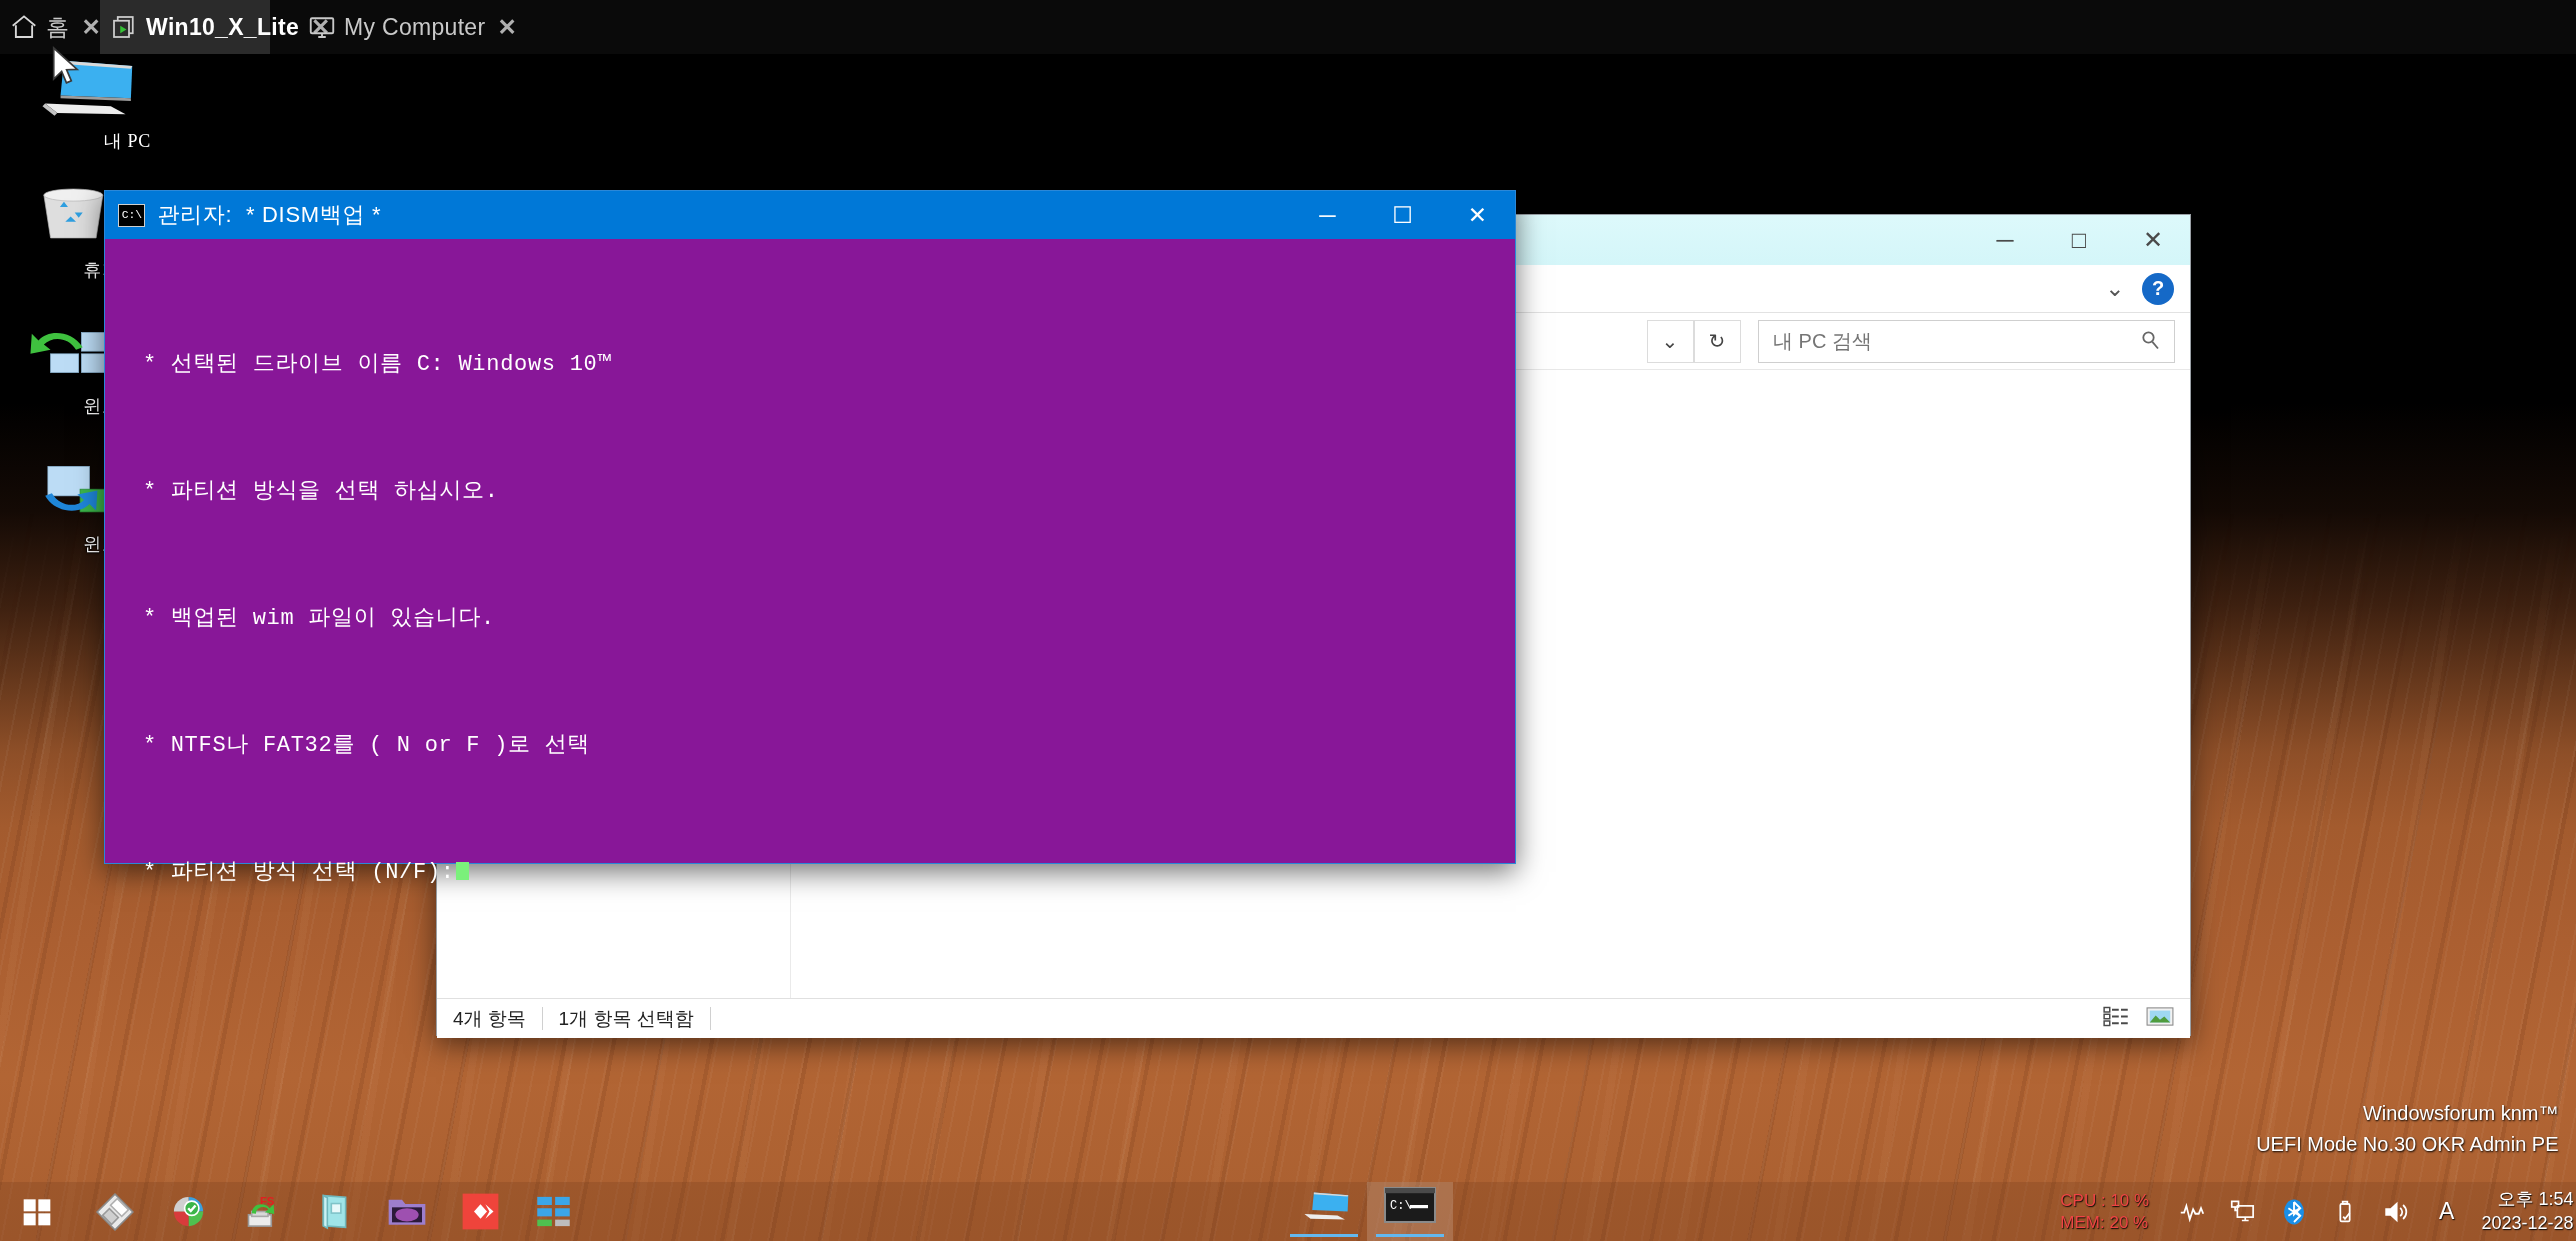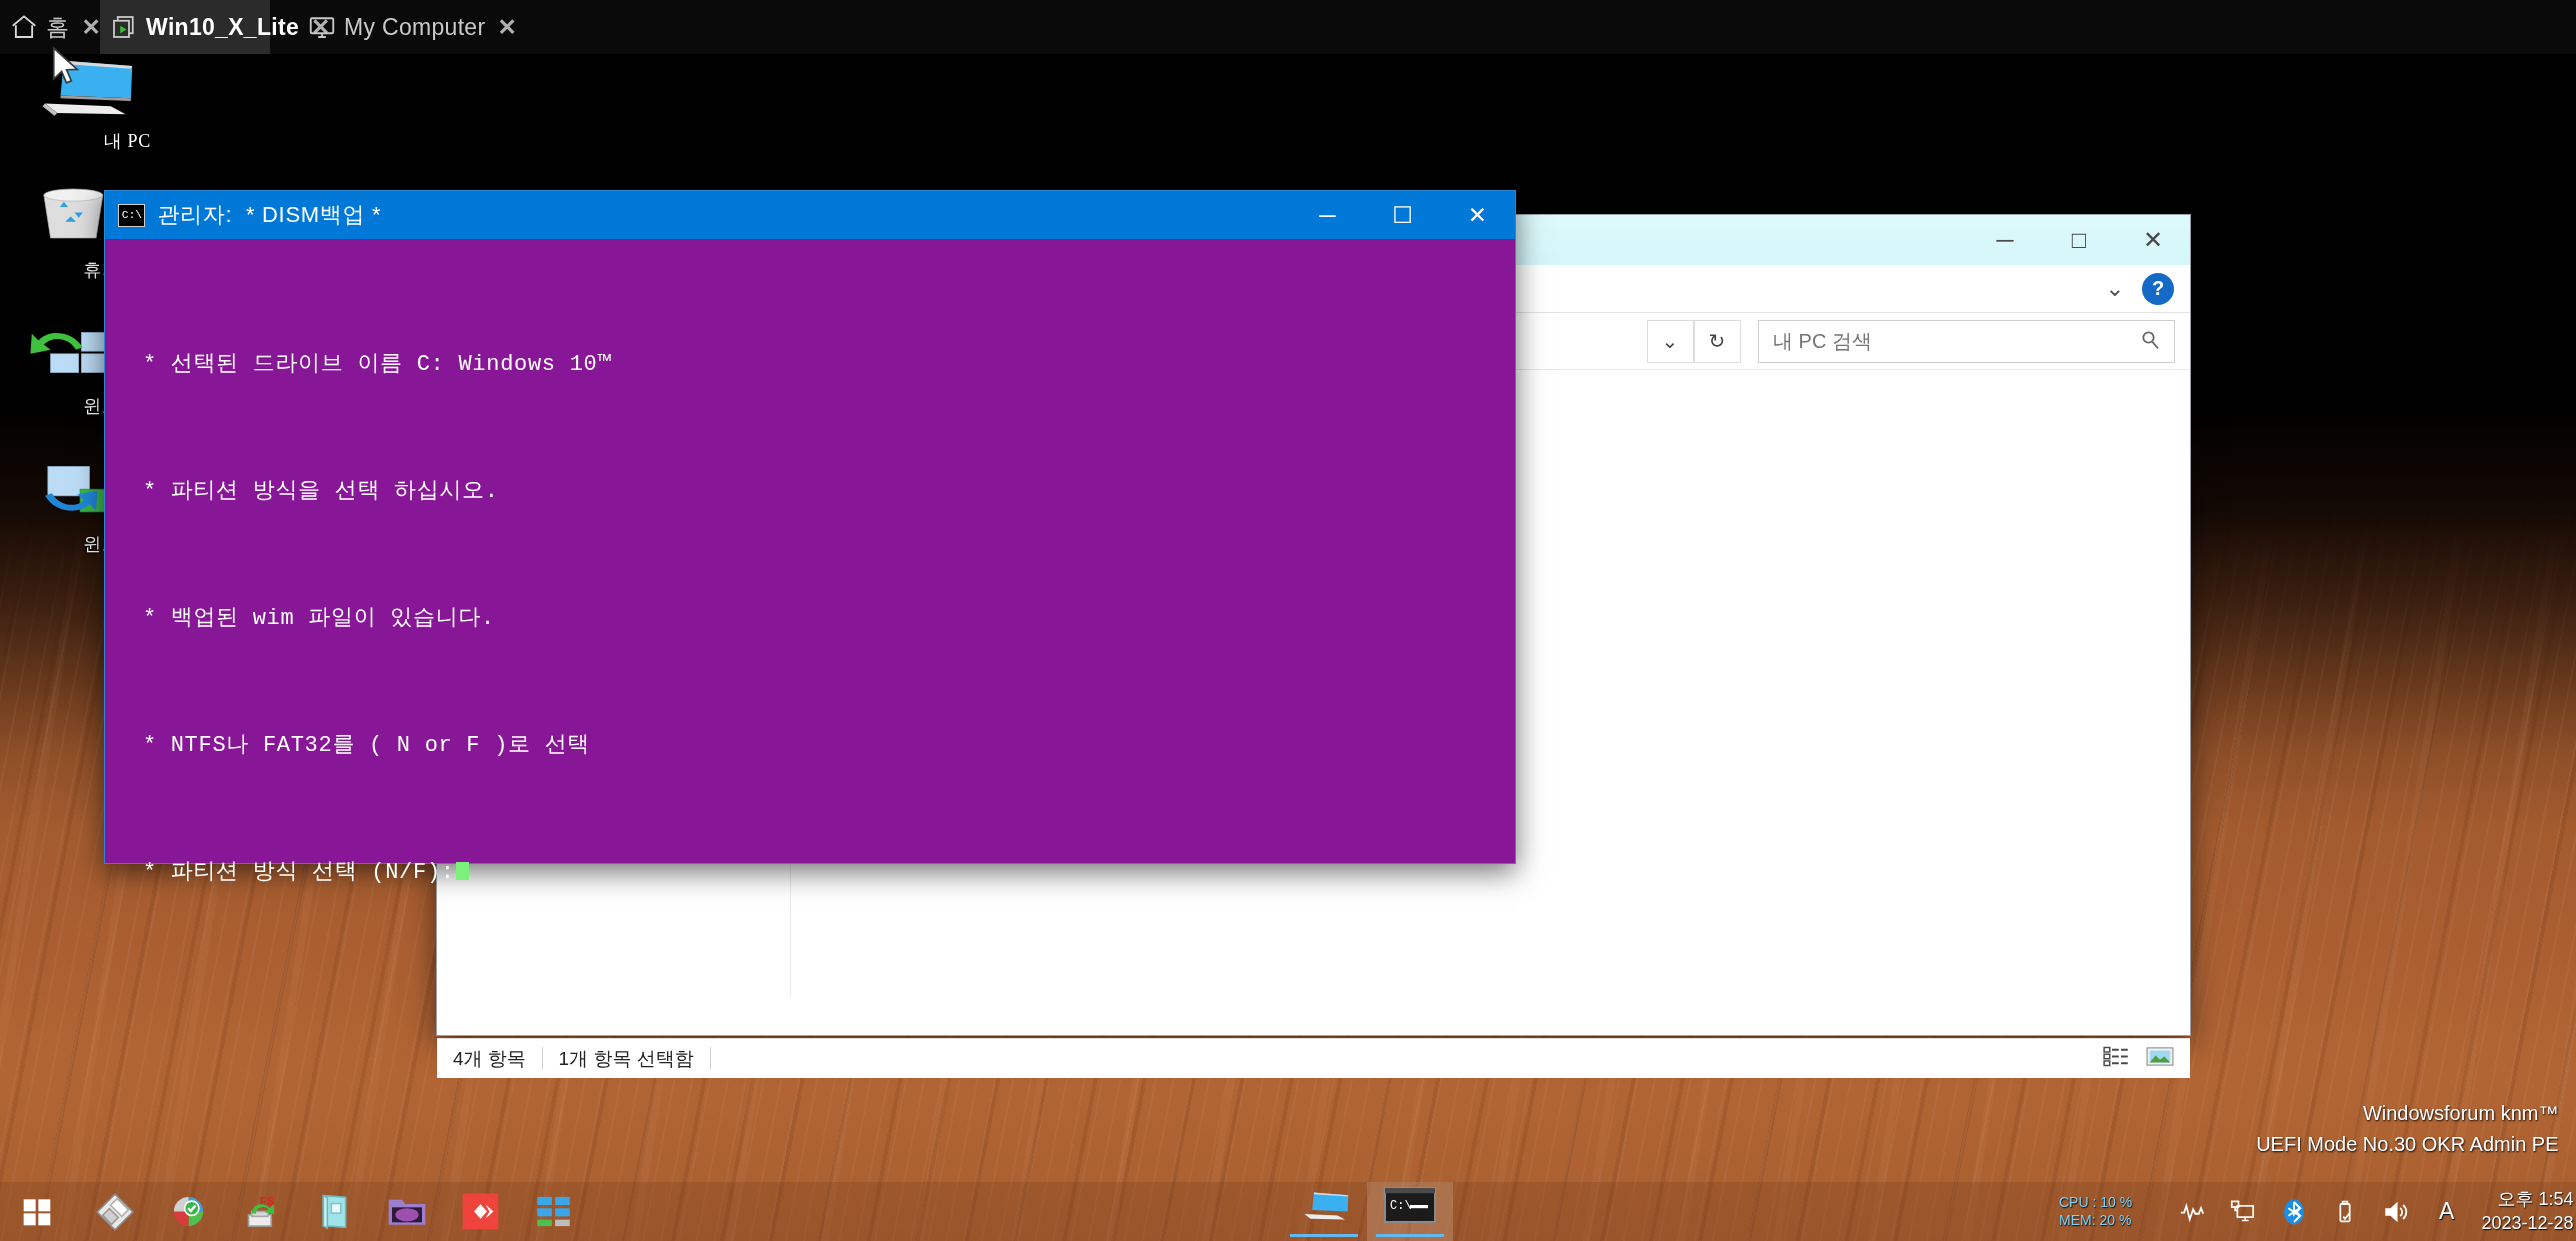--- a/index.html
+++ b/index.html
@@ -63,21 +63,21 @@
                    font-family:"Liberation Sans",sans-serif;background:transparent;}
   #exp-body{display:flex;height:calc(100% - 50px - 47px - 56px - 39px);}
   #navpane{width:354px;border-right:0.7px solid #eaeaea;box-sizing:border-box;background:#fff;}
   #content{flex:1;background:#fff;padding:16px 0 0 19px;box-sizing:border-box;}
   .drive{margin-bottom:23px;}
   .drive .dname{font-size:21px;color:#111;margin-bottom:6.7px;}
   .drive .bar{width:363px;height:20px;background:#e6e6e6;border:0.7px solid #d8d8d8;box-sizing:border-box;}
   .drive .bar > i{display:block;height:100%;background:#26a0da;}
   .drive .dmeta{font-size:19px;color:#555;margin-top:6.7px;}
   #exp-status{height:39px;border-top:0.7px solid #e0e0e0;display:flex;align-items:center;
-              padding:0 16px;background:#fff;font-size:19px;color:#222;gap:0;margin-top:40px;}
+              padding:0 16px;background:#fff;font-size:19px;color:#222;gap:0;}
   #exp-status .sep{width:0.7px;height:23px;background:#d0d0d0;margin:0 16px;}
   #exp-status .spacer{flex:1;}
 
   
   #console{left:104px;top:190px;width:1412px;height:674px;
            border:1.3px solid #2b88d8;box-sizing:border-box;background:#881798;}
   #con-title{height:48px;background:#0078d7;display:flex;align-items:center;padding-left:13.4px;}
   #con-title .cicon{width:27px;height:23px;background:#000;border:1.3px solid #cfcfcf;
        box-sizing:border-box;color:#fff;font-size:11.4px;display:flex;align-items:center;
        justify-content:center;font-family:"Liberation Mono",monospace;margin-right:12px;}
@@ -96,21 +96,21 @@
            background:rgba(120,62,30,0.28);display:flex;align-items:center;padding-left:11px;}
   #startbtn{width:52px;height:59px;display:flex;align-items:center;justify-content:center;cursor:pointer;}
   .tbicon{width:58px;height:59px;display:flex;align-items:center;justify-content:center;
           position:relative;cursor:pointer;}
   .tbtask{width:86px;height:59px;display:flex;align-items:flex-start;justify-content:center;
           position:relative;cursor:pointer;padding-top:5.4px;box-sizing:border-box;}
   .tbtask.open{background:rgba(255,255,255,.16);}
   .tbtask .underline{position:absolute;left:9.4px;right:9.4px;bottom:4px;height:3.4px;background:#63b8ef;}
 
   #tray{margin-left:auto;display:flex;align-items:center;height:59px;padding-right:13.4px;gap:0;}
-  #cpumem{color:#7dd3fc;font-size:14px;line-height:1.25;text-align:left;margin-right:34px;
+  #cpumem{color:#ef4444;font-size:17px;line-height:1.25;text-align:left;margin-right:17px;
           text-shadow:0.7px 0.7px 1.3px #000;}
   .trayicon{width:51px;height:59px;display:flex;align-items:center;justify-content:center;
             color:#fff;font-size:23px;cursor:pointer;text-shadow:0.7px 0.7px 1.3px #000;}
   #clock{color:#fff;font-size:18px;line-height:1.3;text-align:right;margin-left:9.4px;
          text-shadow:0.7px 0.7px 1.3px #000;cursor:pointer;}
   #watermark{position:absolute;right:17.5px;bottom:81px;text-align:right;color:#fff;
              font-size:20px;line-height:1.55;text-shadow:0.7px 0.7px 2px #000;}
 
   
   #cursor{position:absolute;left:52px;top:46px;width:0;height:0;z-index:99;}

